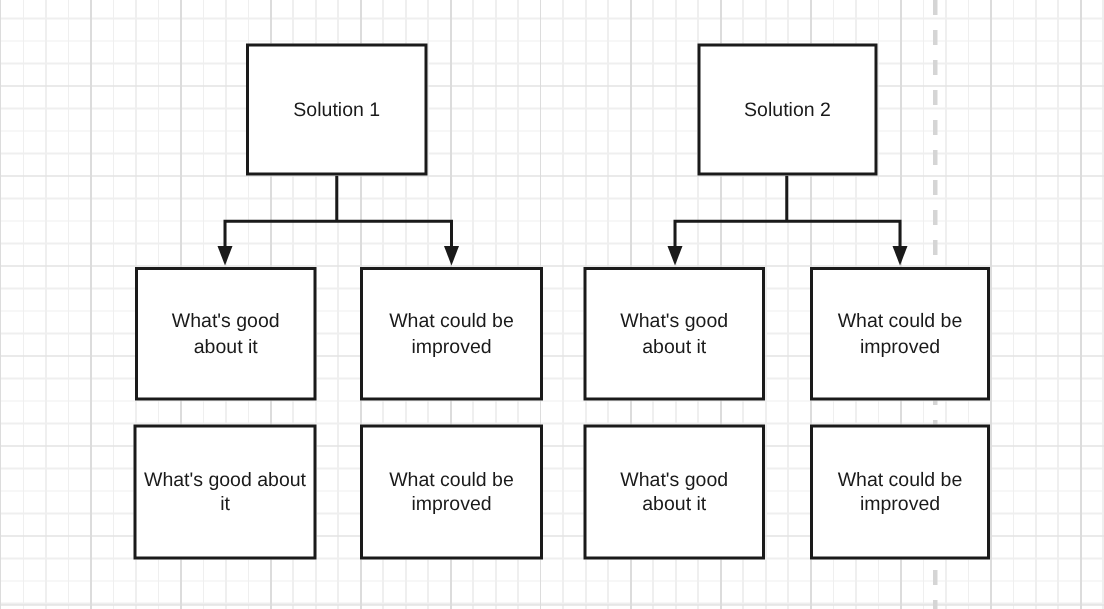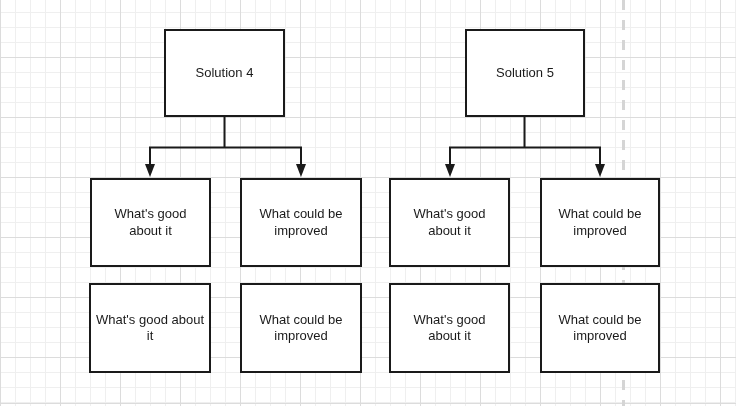--- a/index.html
+++ b/index.html
@@ -73,24 +73,24 @@
 
     <g fill="#1a1a1a" stroke="none">
       <polygon points="150,177 145,164 155,164"></polygon>
       <polygon points="301,177 296,164 306,164"></polygon>
       <polygon points="450,177 445,164 455,164"></polygon>
       <polygon points="600,177 595,164 605,164"></polygon>
     </g>
   </svg>
 
   <div class="node n-sol1">
-    <span>Solution 4</span>
+    <span>Solution 1</span>
   </div>
   <div class="node n-sol2">
-    <span>Solution 5</span>
+    <span>Solution 2</span>
   </div>
 
   <div class="node n-g1a1">
     <span>What's good about it</span>
   </div>
   <div class="node n-g1b1">
     <span>What could be improved</span>
   </div>
   <div class="node n-g1a2">
     <span>What's good about it</span>

